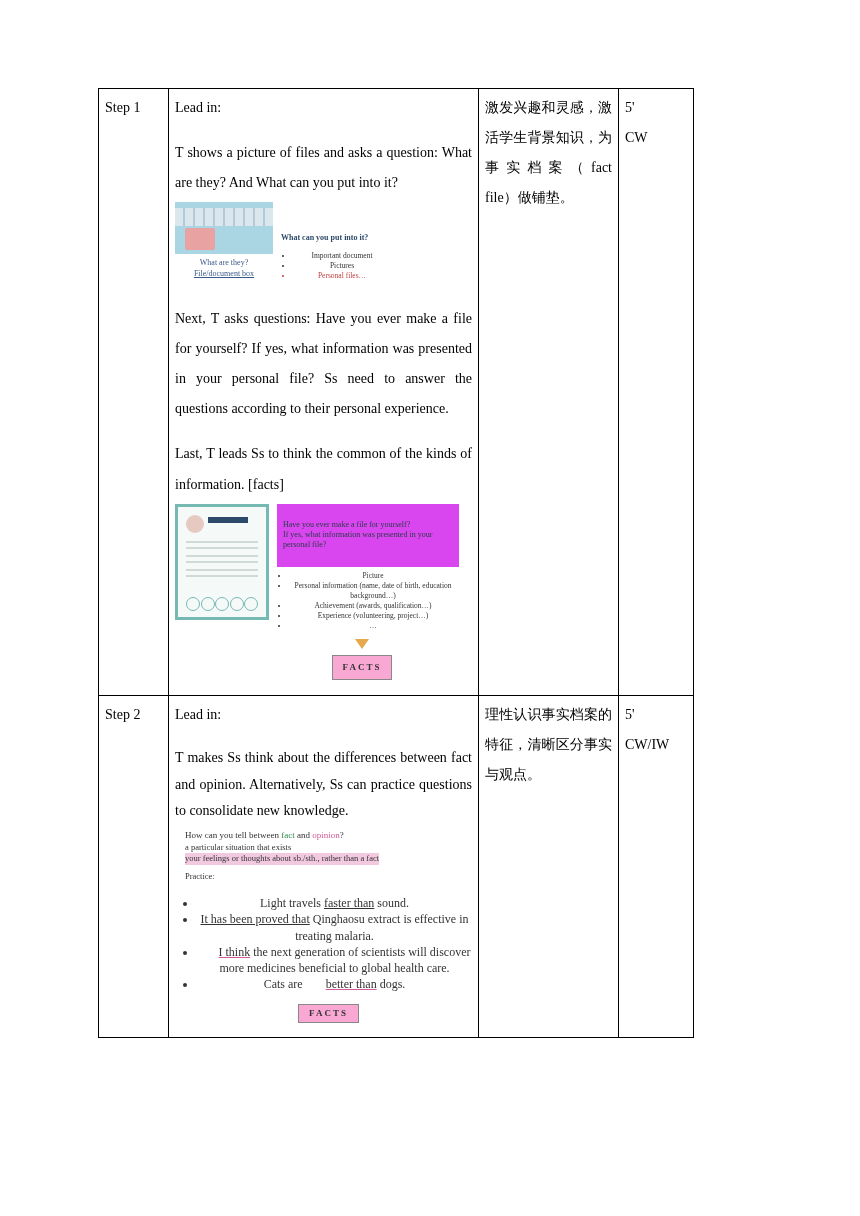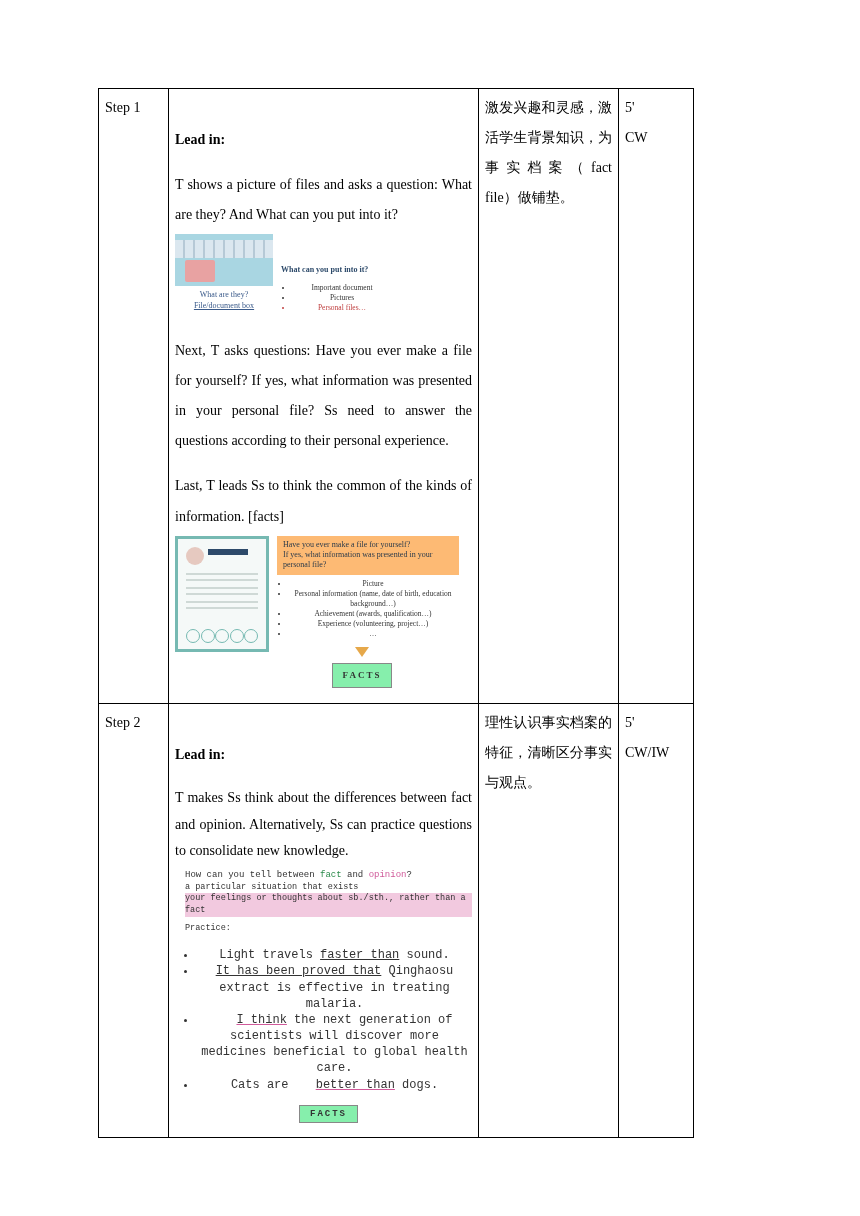--- a/index.html
+++ b/index.html
@@ -26,21 +26,21 @@
     border: 1px solid #000;
     vertical-align: top;
     padding: 4px 6px;
     line-height: 2.15;
   }
   .col-step { width: 70px; }
   .col-activity { width: 310px; }
   .col-purpose { width: 140px; }
   .col-time { width: 75px; }
   .activity-text { text-align: justify; text-justify: inter-word; margin-top: 15px; }
-  .bold { font-weight: bold; margin-top: 32px; }
+  .bold { font-weight: normal; }
   .thumb {
     margin: 4px 0 10px 0;
   }
   .thumb-row { display: flex; gap: 8px; align-items: flex-start; }
   .files-img {
     width: 98px; height: 52px; background: #a9d6e2;
     position: relative; overflow: hidden;
   }
   .files-img::before {
     content: ""; position: absolute; top: 6px; left: 0; right: 0; height: 18px;
@@ -72,32 +72,32 @@
   .resume-thumb .l1 { top: 34px; } .resume-thumb .l2 { top: 40px; }
   .resume-thumb .l3 { top: 48px; } .resume-thumb .l4 { top: 54px; }
   .resume-thumb .l5 { top: 62px; } .resume-thumb .l6 { top: 68px; }
   .resume-thumb .circles {
     position: absolute; bottom: 6px; left: 8px; right: 8px; display: flex; justify-content: space-between;
   }
   .resume-thumb .circles span {
     width: 12px; height: 12px; border: 1px solid #76b9b2; border-radius: 50%;
   }
   .q-box {
-    background: #fdba74; padding: 4px 6px; font-size: 8px; color: #2b3a4a;
+    background: #d946ef; padding: 16px 6px; font-size: 8px; color: #2b3a4a;
     line-height: 1.3; width: 170px;
   }
   .facts-box {
-    display: inline-block; border: 1px solid #888; background: #86efac;
+    display: inline-block; border: 1px solid #888; background: #f9a8d4;
     font-size: 9px; letter-spacing: 2px; padding: 2px 10px; color: #333; font-weight: bold;
   }
   .arrow-down {
     width: 0; height: 0; border-left: 7px solid transparent; border-right: 7px solid transparent;
     border-top: 10px solid #e6a84a; margin: 2px auto;
   }
-  .chart-block { font-size: 8.5px; line-height: 1.4; color: #333; padding-left: 10px; font-family: Liberation Mono, monospace; }
+  .chart-block { font-size: 8.5px; line-height: 1.4; color: #333; padding-left: 10px; }
   .chart-title { font-size: 9px; }
   .pink { color: #d05a9a; }
   .fact-word { color: #2a8a4a; }
   .opn { text-decoration: underline; text-decoration-color: #d05a9a; margin-left: 20px; }
   .hl-pink { background: #f2c9df; }
   .hl-line { text-decoration: underline; }
   .step2-body { line-height: 1.9; }
 </style>
 </head>
 <body>

